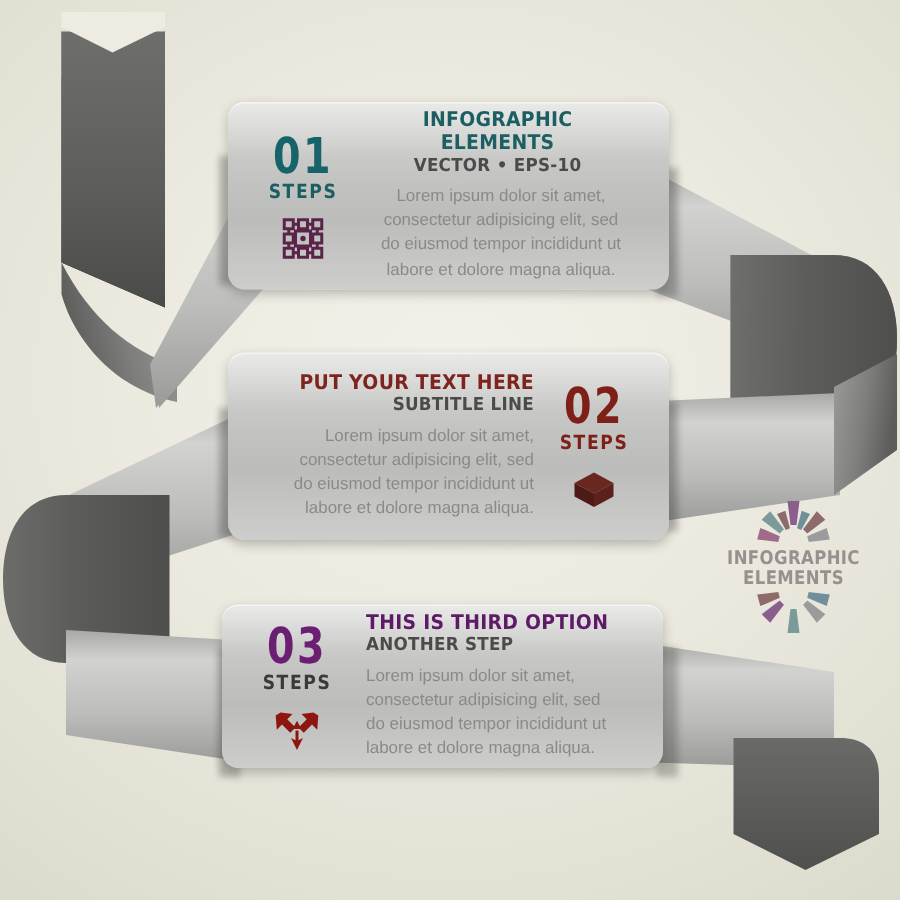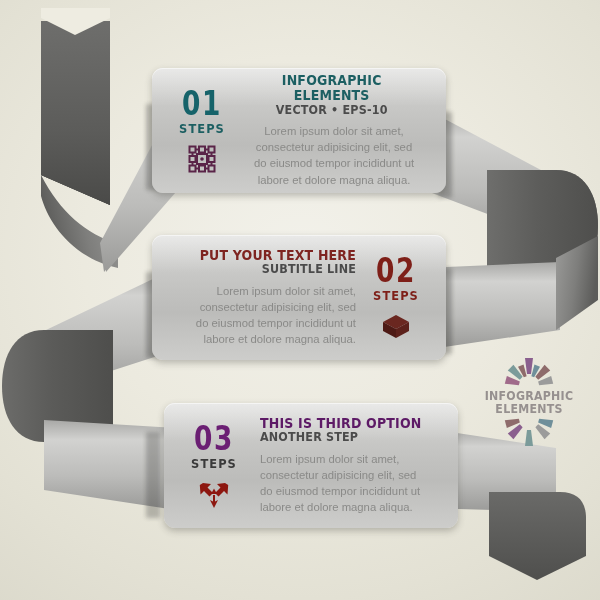--- a/index.html
+++ b/index.html
@@ -130,21 +130,21 @@
   }
   .align-right { text-align: right; }
   .align-right .title,
   .align-right .subtitle { transform-origin: right center; }
   .align-right .body { margin-left: auto; }
 
   
   #logo {
     position: absolute;
     left: 470px;
-    top: 356px;
+    top: 332px;
     width: 118px;
     height: 78px;
     text-align: center;
   }
   .logo-text {
     font-family: "DejaVu Sans", sans-serif;
     font-weight: bold;
     font-size: 12.5px;
     letter-spacing: 0.3px;
     line-height: 1.02;
@@ -323,21 +323,21 @@
           <svg width="30" height="30" viewBox="0 0 30 30">
             <polygon points="15,4 28,11 15,18 2,11" fill="#6a2720"></polygon>
             <polygon points="2,11 15,18 15,27 2,20" fill="#4d1a15"></polygon>
             <polygon points="28,11 15,18 15,27 28,20" fill="#5c211b"></polygon>
           </svg>
         </div>
       </div>
     </div>
   </div>
 
-  <div class="panel" style="left:164px; top:403px; width:294px; height:125px;text-decoration:underline;">
+  <div class="panel" style="left:148px; top:403px; width:294px; height:109px;text-decoration:underline;">
     <div class="panel-inner">
       <div class="numcol">
         <div class="num" style="color:#6b1f73">03</div>
         <div class="steps" style="color:#3a3a3a">STEPS</div>
         <div class="step-icon">
           <svg width="30" height="30" viewBox="0 0 30 30">
             <g fill="#8d1710">
               <polygon points="4,4 12,5 8.5,8.5 14,14 10.5,17.5 5,12 1.5,15.5 0.8,6"></polygon>
               <polygon points="26,4 18,5 21.5,8.5 16,14 19.5,17.5 25,12 28.5,15.5 29.2,6"></polygon>
               <polygon points="15,29 11,21 14,22.5 14,16 16,16 16,22.5 19,21"></polygon>

